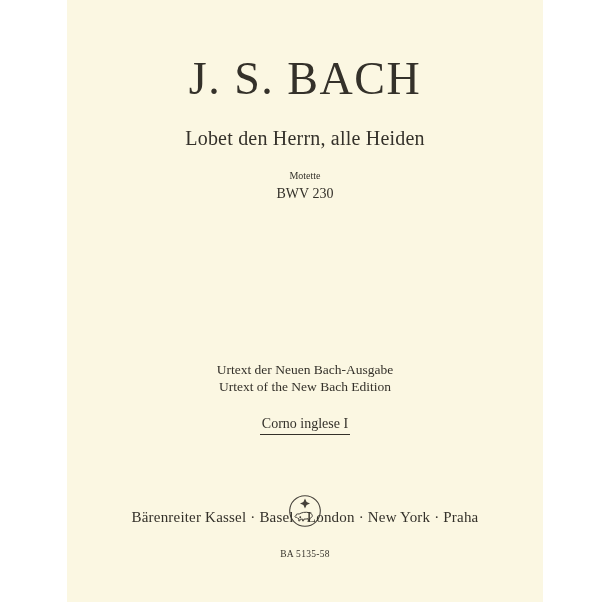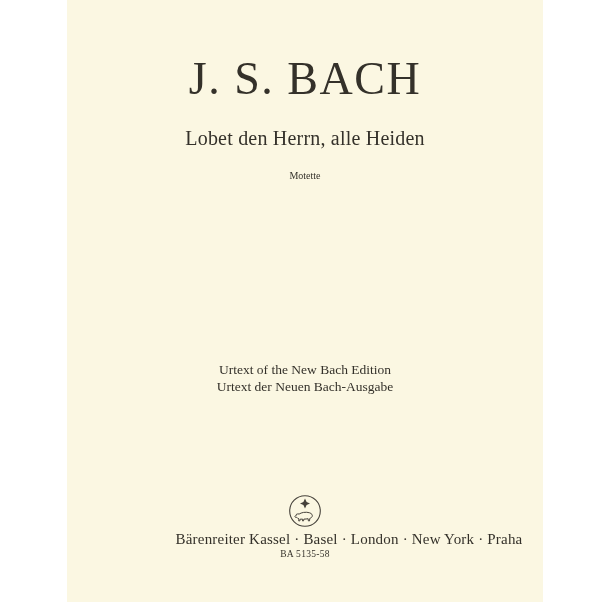--- a/index.html
+++ b/index.html
@@ -43,44 +43,48 @@
   .part span{
     display:inline-block;
     border-bottom:1px solid var(--ink);
     padding:0 2px 2px 2px;
   }
   .logo-wrap{
     top:494px;height:36px;
   }
   .logo-wrap svg{display:inline-block;}
   .publisher{
-    top:531px;font-size:15px;letter-spacing:.2px;margin-left:44px;
+    top:509px;font-size:15px;letter-spacing:.2px;
   }
   .edition{
     top:549px;font-size:9.5px;letter-spacing:.3px;
   }
 </style>
 </head>
 <body>
 
 <div class="canvas">
   <div class="page">
 
     <div class="t composer">J. S. BACH</div>
 
     <div class="t work-title">Lobet den Herrn, alle Heiden</div>
 
     <div class="t genre">Motette</div>
 
+    <div class="t catalog">BWV 230</div>
 
     <div class="t urtext">
+      <div>Urtext der Neuen Bach-Ausgabe</div>
       <div>Urtext of the New Bach Edition</div>
-      <div>Urtext der Neuen Bach-Ausgabe</div>
     </div>
 
+    <div class="t part">
+      <span>Corno inglese I</span>
+    </div>
 
     <div class="t logo-wrap">
       <svg width="34" height="34" viewBox="0 0 34 34" aria-hidden="true">
         <circle cx="17" cy="17" r="15.3" fill="none" stroke="#45413A" stroke-width="1.1"></circle>
         <path d="M17 4.6 L18.6 8.1 L22 9.6 L18.6 11.1 L17 14.6 L15.4 11.1 L12 9.6 L15.4 8.1 Z" fill="#45413A"></path>
         <path d="M8.4 21.3 c-1 .2 -1.7 .9 -1.5 1.5 .2 .5 .9 .7 1.8 .5 .5 .8 1.3 1.3 2.3 1.6 l-.3 2 h1.1 l.5 -1.8 c.8 .1 1.6 .1 2.4 .1 l-.2 1.7 h1 l.4 -1.8 c1.5 0 2.9 -.1 4.2 -.4 l.3 2.2 h1.1 l.3 -2.5 c1.2 -.4 2.1 -1.1 2.4 -2 .5 -1.5 -.5 -2.9 -2.6 -3.6 -1.7 -.6 -3.9 -.7 -6 -.4 -1.8 .3 -3.3 .9 -4.4 1.6 -1.1 -.2 -2 -.1 -2.8 .3 z" fill="none" stroke="#45413A" stroke-width="1" stroke-linejoin="round"></path>
       </svg>
     </div>
 
     <div class="t publisher">Bärenreiter Kassel · Basel · London · New York · Praha</div>

